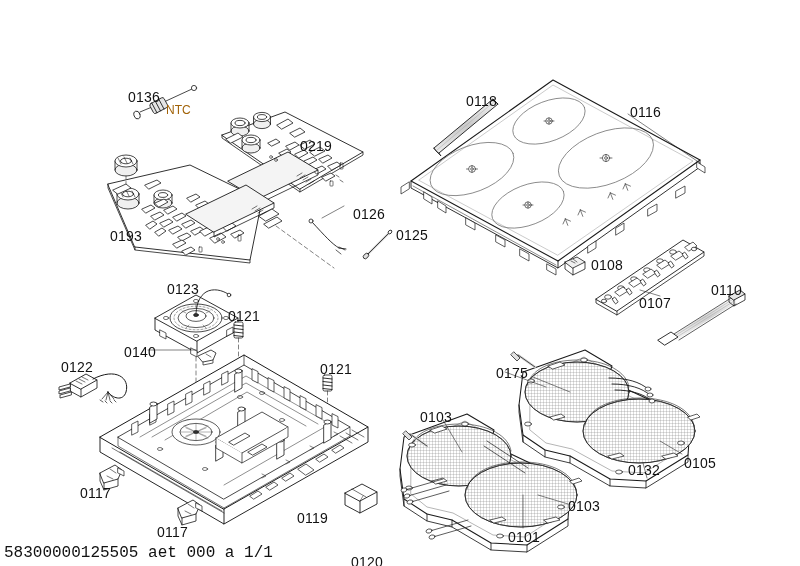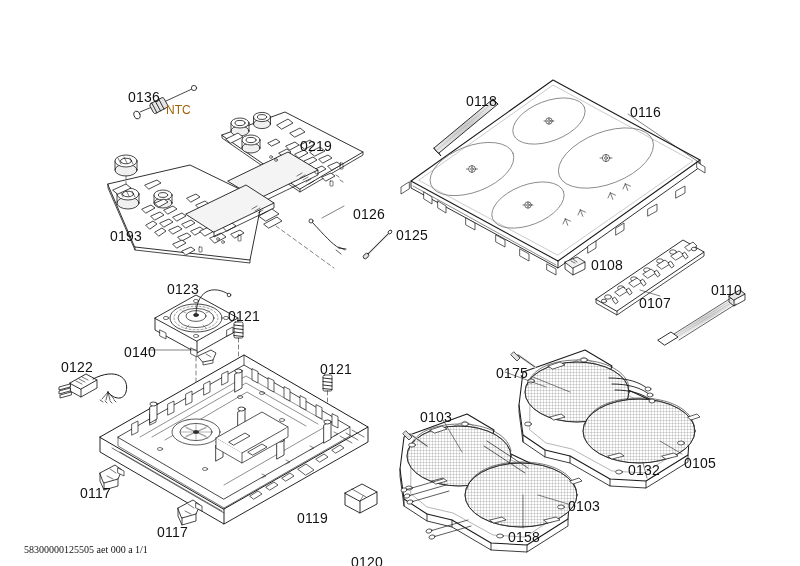--- a/index.html
+++ b/index.html
@@ -17,23 +17,23 @@
     position:absolute;
     font-size:14px;
     font-family:"Liberation Sans","DejaVu Sans",sans-serif;
     color:#111;
     white-space:nowrap;
     letter-spacing:0.2px;
     line-height:1;
   }
   .footer{
     position:absolute;
-    left:24px;top:544px;
-    font-size:10px;
-    font-family:Liberation Serif, serif;
+    left:4px;top:544px;
+    font-size:16px;
+    font-family:Liberation Mono, monospace;
     color:#111;
     white-space:nowrap;
   }
   .ntc{
     position:absolute;
     font-size:12px;
     font-family:"Liberation Sans","DejaVu Sans",sans-serif;
     color:#a16207;
   }
 </style>
@@ -719,17 +719,17 @@
 <div class="lbl" style="left:320px;top:362px;">0121</div>
 <div class="lbl" style="left:124px;top:345px;">0140</div>
 <div class="lbl" style="left:61px;top:360px;">0122</div>
 <div class="lbl" style="left:263px;top:511px;margin-left:34px;">0119</div>
 <div class="lbl" style="left:80px;top:486px;">0117</div>
 <div class="lbl" style="left:157px;top:525px;">0117</div>
 <div class="lbl" style="left:351px;top:515px;margin-top:40px;">0120</div>
 <div class="lbl" style="left:496px;top:366px;">0175</div>
 <div class="lbl" style="left:420px;top:410px;">0103</div>
 <div class="lbl" style="left:568px;top:499px;">0103</div>
-<div class="lbl" style="left:508px;top:530px;">0158</div>
+<div class="lbl" style="left:508px;top:530px;">0101</div>
 <div class="lbl" style="left:628px;top:463px;">0132</div>
 <div class="lbl" style="left:684px;top:456px;">0105</div>
 
 <div class="footer">58300000125505 aet 000 a 1/1</div>
 
 </body></html>

